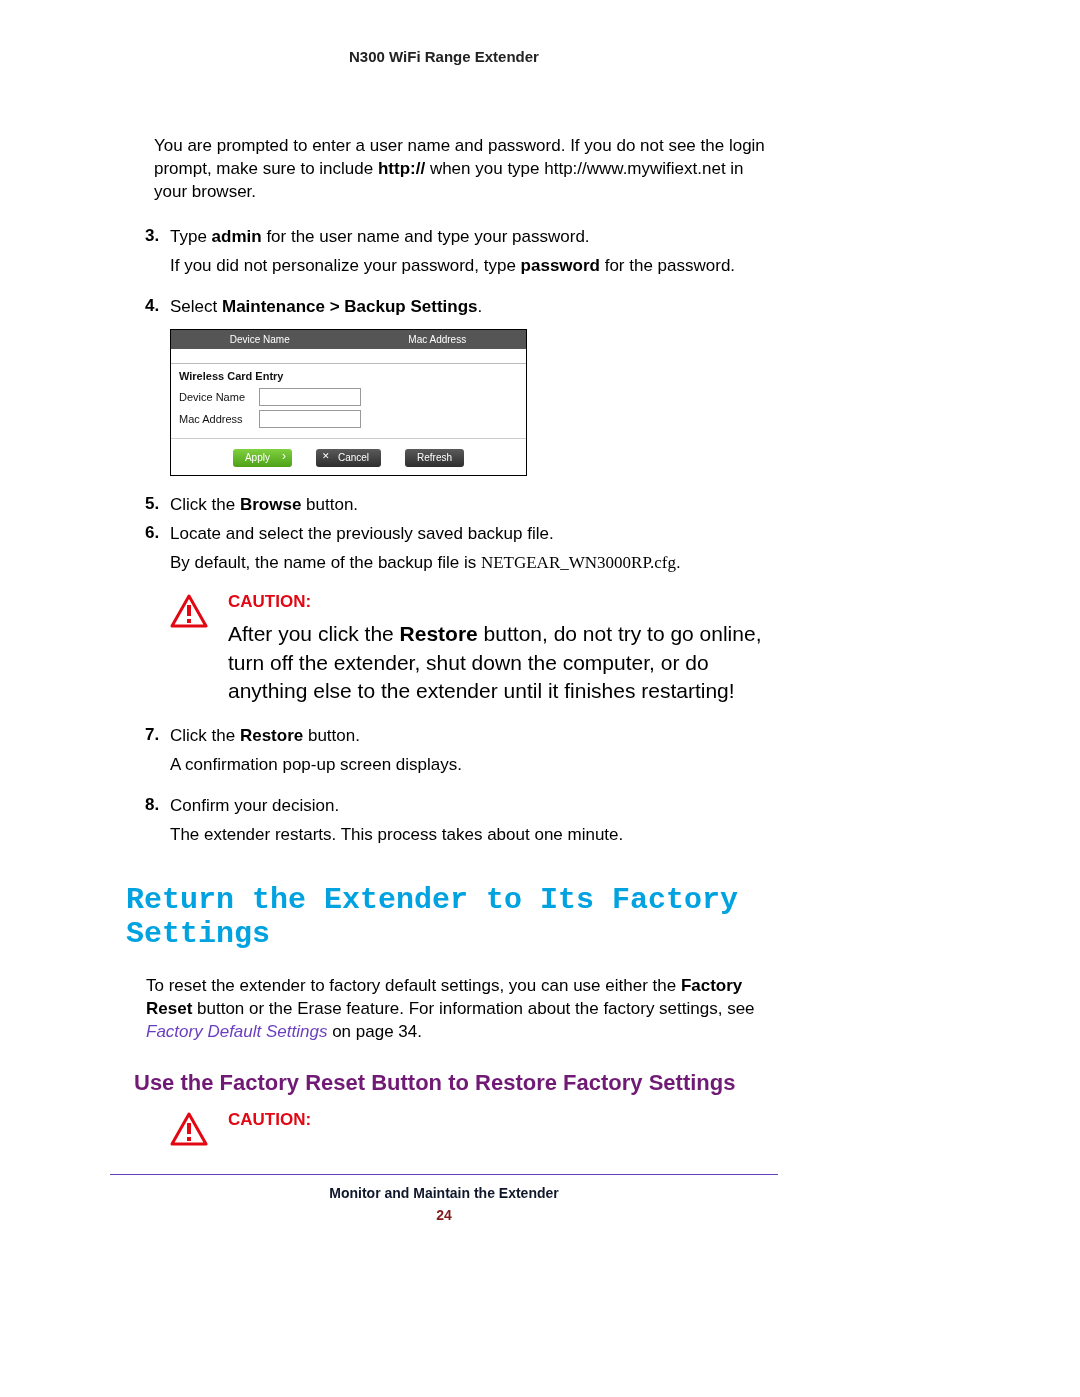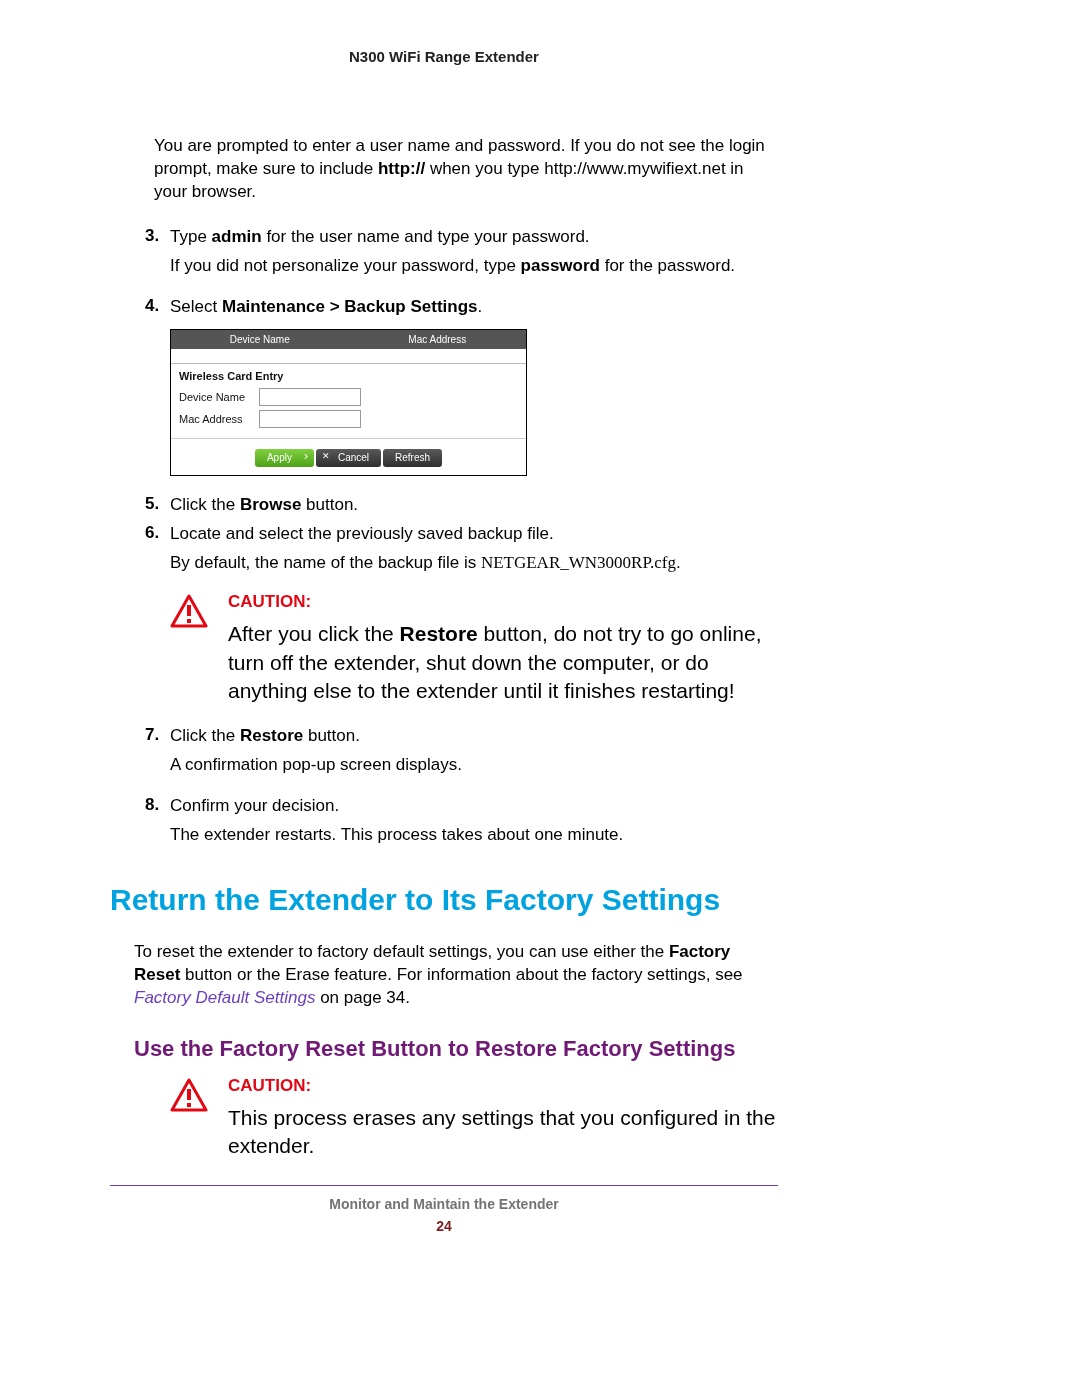--- a/index.html
+++ b/index.html
@@ -106,21 +106,21 @@
   .ui-field-row .lbl { width: 80px; font-size: 11px; }
   .ui-field-row .inp {
     width: 100px;
     height: 16px;
     border: 1px solid #999;
     background: #fff;
   }
   .ui-btnrow {
     display: flex;
     justify-content: center;
-    gap: 2px;
+    gap: 24px;
     padding: 10px 0 8px 0;
     border-top: 1px solid #ccc;
     margin-top: 8px;
   }
   .ui-btn {
     height: 18px;
     border-radius: 3px;
     font-size: 10px;
     color: #fff;
     display: flex;
@@ -153,45 +153,45 @@
     font-size: 17px;
     margin-bottom: 8px;
   }
   .caution-para {
     font-size: 21px;
     line-height: 1.35;
   }
 
   h1.sec {
     color: #00a3e0;
-    font-family: Liberation Sans, sans-serif;
+    font-family: Liberation Mono, monospace;
     font-weight: 700;
     font-size: 30px;
-    margin: 36px 0 24px 0;
+    margin: 36px 0 24px 16px;
   }
   h2.sec {
     color: #701a75;
     font-family: "Segoe UI", Arial, sans-serif;
     font-weight: 700;
     font-size: 22px;
     margin: 26px 0 14px 24px;
   }
   .link-ital {
     color: #6a3fbf;
     font-style: italic;
   }
 
   .footer-rule {
     border: none;
     border-top: 1px solid #6a3fbf;
     margin: 24px 0 10px 0;
   }
   .footer {
     text-align: center;
-    color: #737373;
+    color: #0f172a;
     font-family: "Segoe UI", Arial, sans-serif;
     font-weight: 700;
     font-size: 14px;
   }
   .page-no {
     text-align: center;
     color: #7f1d1d;
     font-weight: 700;
     font-size: 14px;
     margin-top: 6px;
@@ -288,37 +288,36 @@
   <div class="list-follow">A confirmation pop-up screen displays.</div>
 
   <div class="list-row">
     <div class="list-num">8.</div>
     <div class="list-body">Confirm your decision.</div>
   </div>
   <div class="list-follow">The extender restarts. This process takes about one minute.</div>
 
   <h1 class="sec">Return the Extender to Its Factory Settings</h1>
 
-  <p class="body-text" style="margin-left:24px;">
+  <p class="body-text" style="margin-left:36px;">
     <span>To reset the extender to factory default settings, you can use either the </span><b>Factory Reset</b><span> button or the Erase feature. For information about the factory settings, see </span><span class="link-ital">Factory Default Settings</span><span> on page 34.</span>
   </p>
 
   <h2 class="sec">Use the Factory Reset Button to Restore Factory Settings</h2>
 
   <div class="caution-wrap">
     <div class="caution-icon">
       <svg width="38" height="34" viewBox="0 0 38 34">
         <polygon points="19,2 36,32 2,32" fill="none" stroke="#e30613" stroke-width="3" stroke-linejoin="round"></polygon>
         <rect x="17" y="11" width="4" height="11" fill="#e30613"></rect>
         <rect x="17" y="25" width="4" height="4" fill="#e30613"></rect>
       </svg>
     </div>
     <div style="flex:1; padding-left:14px;">
       <div class="caution-text-hdr">CAUTION:</div>
-      <div class="caution-para">This process erases any settings that you configured in the extender.</div>
     </div>
   </div>
 
   <hr class="footer-rule">
   <div class="footer">Monitor and Maintain the Extender</div>
   <div class="page-no">24</div>
 
 </div>
 
 </body></html>

